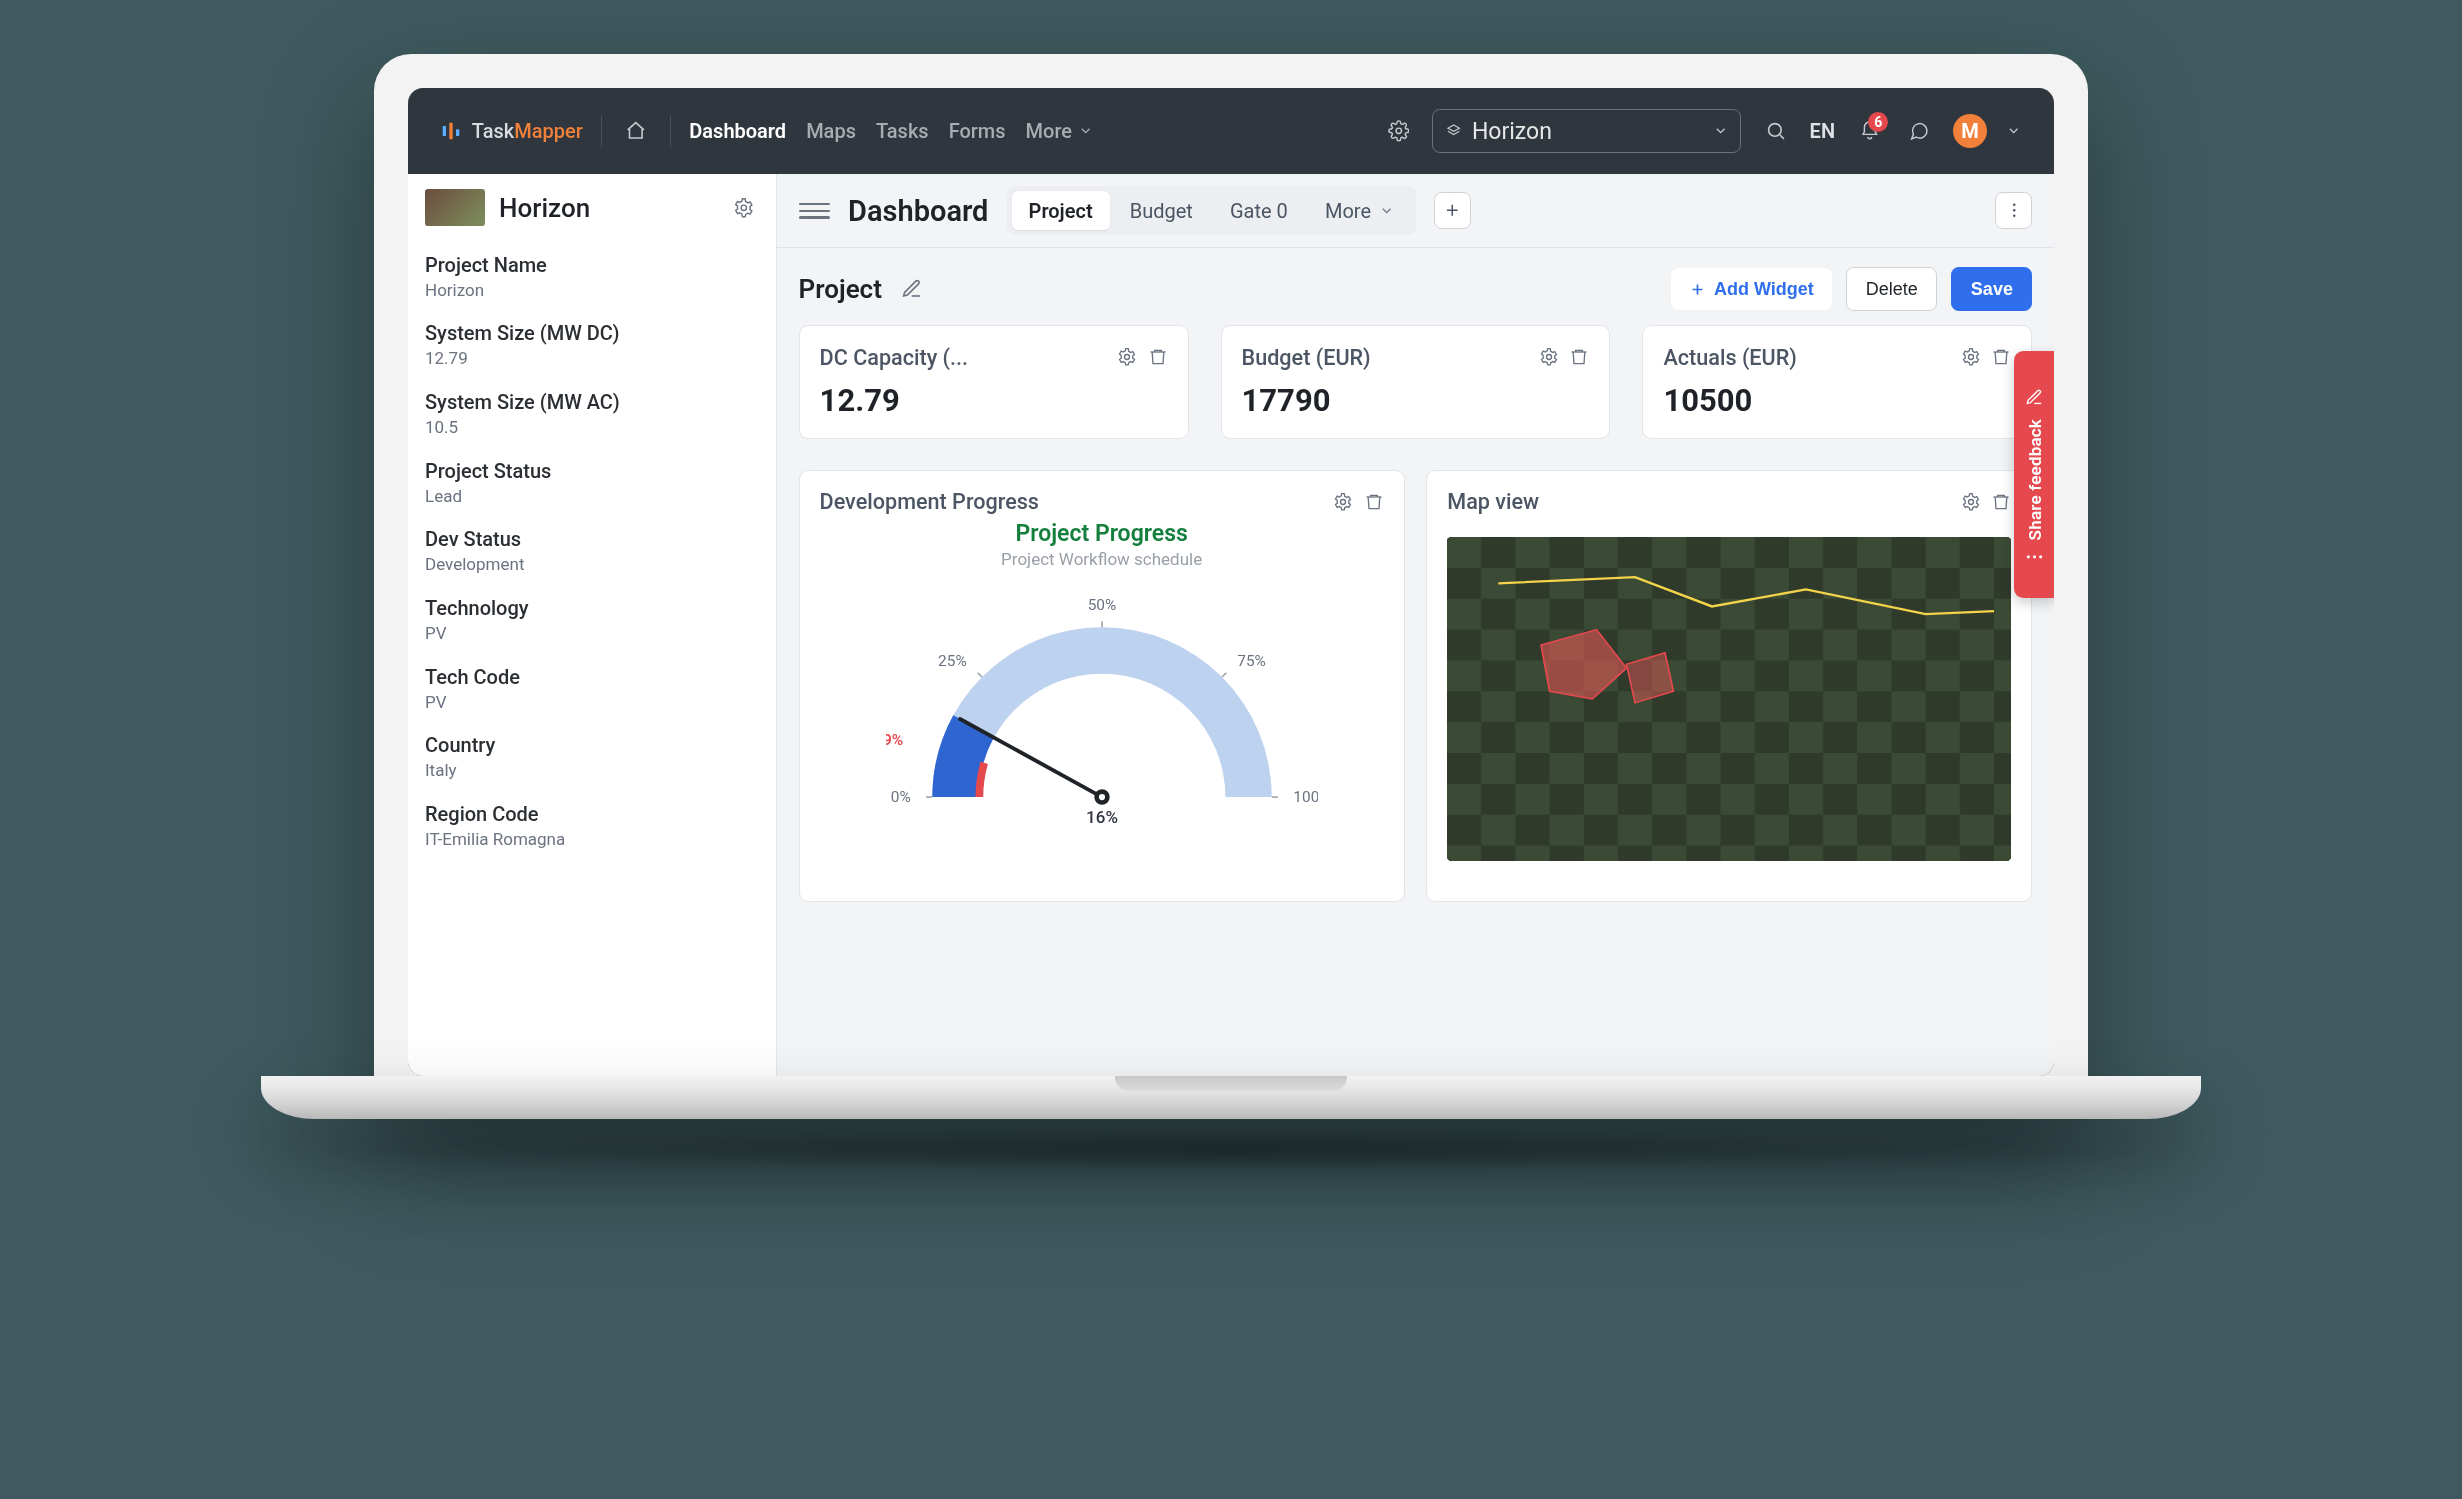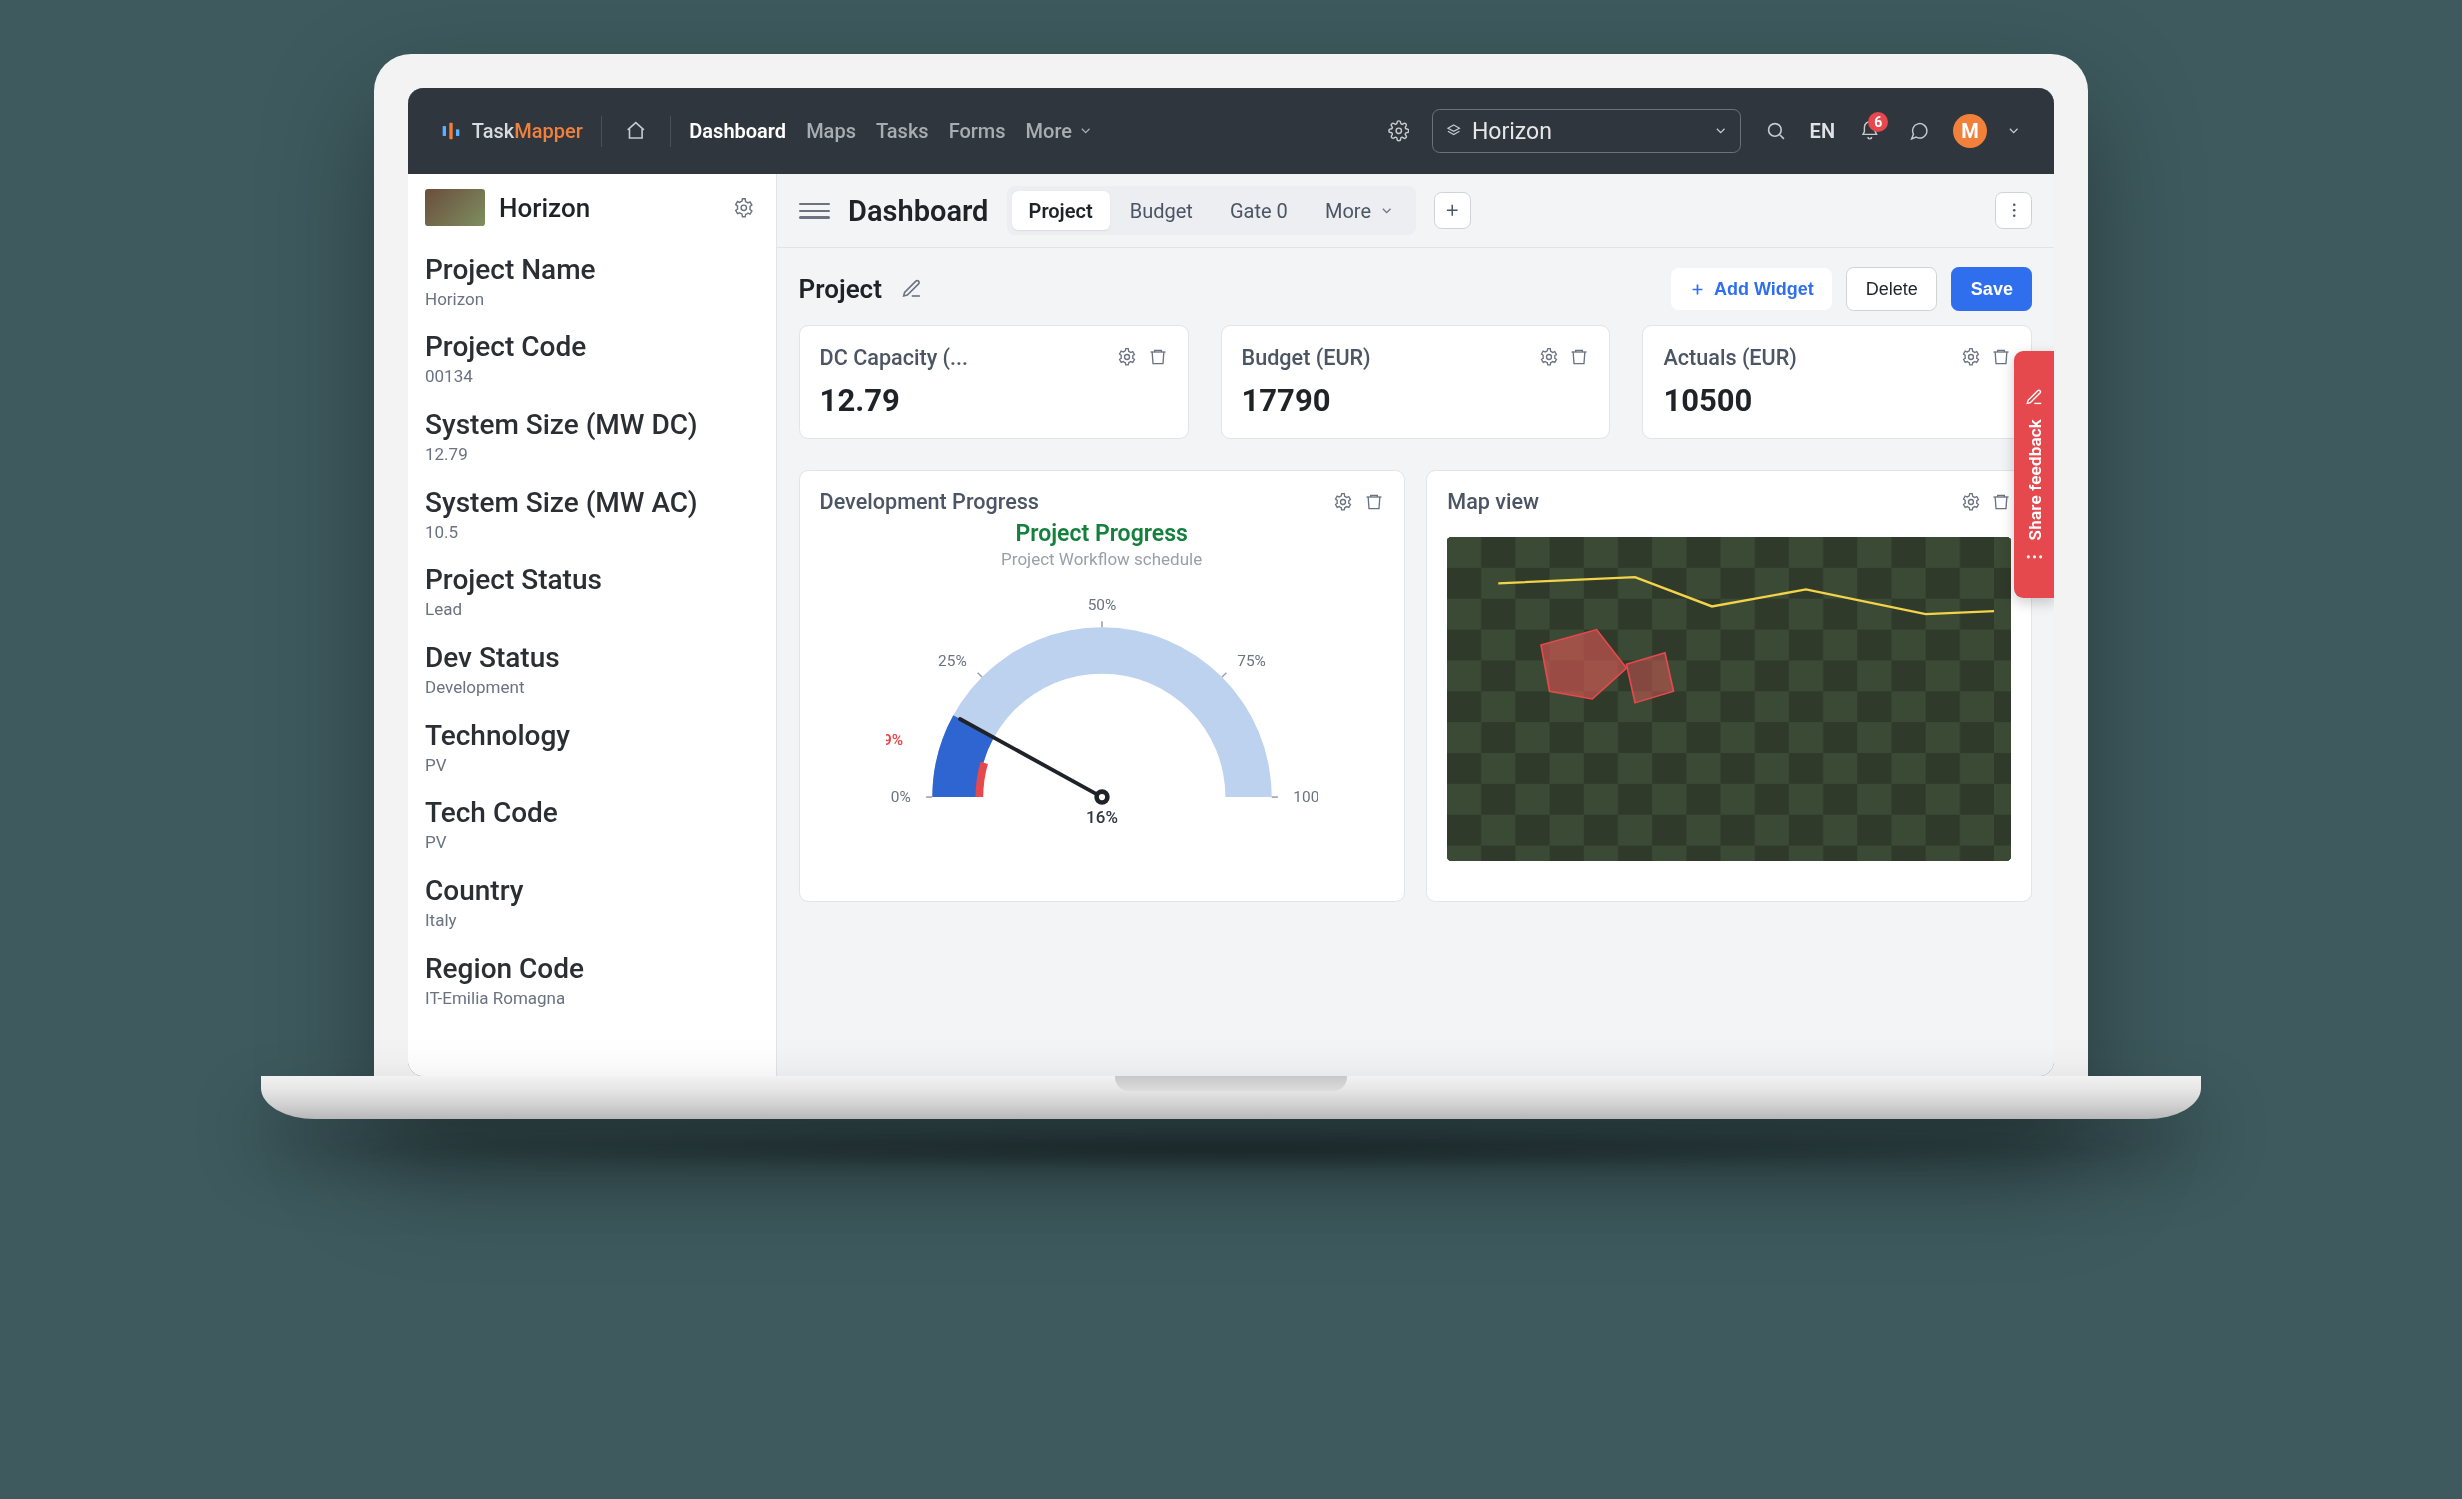--- a/index.html
+++ b/index.html
@@ -103,21 +103,21 @@
 
   .sidebar{
     width:369px; background:#fff; border-right:0.8px solid var(--border);
     display:flex; flex-direction:column;
   }
   .sb-head{display:flex; align-items:center; gap:14px; padding:15.4px 17px;}
   .sb-thumb{width:60px; height:37px; background:linear-gradient(135deg,#6b4d3e,#7d8f5e); border-radius:3.1px;}
   .sb-title{font-size:26px; font-weight:500; flex:1;}
   .sb-list{flex:1; overflow:auto; padding:0 0 23px 0;}
   .sb-row{padding:10.8px 17px 10.8px 17px;}
-  .sb-label{font-size:28px; color:#2b2f33; font-weight:500;}
+  .sb-label{font-size:20px; color:#2b2f33; font-weight:500;}
   .sb-value{font-size:17px; color:var(--text-muted); margin-top:3.1px;}
   .sb-list::-webkit-scrollbar{width:9.3px;}
   .sb-list::-webkit-scrollbar-thumb{background:#cfd3d8; border-radius:7.7px;}
 
   
   .main{flex:1; display:flex; flex-direction:column; overflow:hidden;}
   .subhead{
     display:flex; align-items:center; gap:18.5px; padding:12.4px 21.6px;
     border-bottom:0.8px solid var(--border);
   }
@@ -284,24 +284,20 @@
               <svg viewBox="0 0 24 24" fill="none" stroke="currentColor" stroke-width="1.6">
                   <circle cx="12" cy="12" r="3"></circle>
                   <path d="M19 12a7 7 0 0 0-.14-1.4l2.1-1.63-2-3.46-2.49 1a7 7 0 0 0-2.42-1.4L13.5 2h-3l-.55 2.6A7 7 0 0 0 7.53 6l-2.49-1-2 3.46 2.1 1.63A7 7 0 0 0 5 12c0 .48.05.95.14 1.4l-2.1 1.63 2 3.46 2.49-1c.73.62 1.55 1.1 2.42 1.4L10.5 22h3l.55-2.6c.87-.3 1.69-.78 2.42-1.4l2.49 1 2-3.46-2.1-1.63c.09-.45.14-.92.14-1.4Z"></path>
                 </svg>
             </span>
           </div>
           <div class="sb-list" id="sb-list">
               <div class="sb-row">
                 <div class="sb-label">Project Name</div>
                 <div class="sb-value">Horizon</div>
-              </div>
-              <div class="sb-row">
-                <div class="sb-label">Project Code</div>
-                <div class="sb-value">00134</div>
               </div>
               <div class="sb-row">
                 <div class="sb-label">System Size (MW DC)</div>
                 <div class="sb-value">12.79</div>
               </div>
               <div class="sb-row">
                 <div class="sb-label">System Size (MW AC)</div>
                 <div class="sb-value">10.5</div>
               </div>
               <div class="sb-row">

